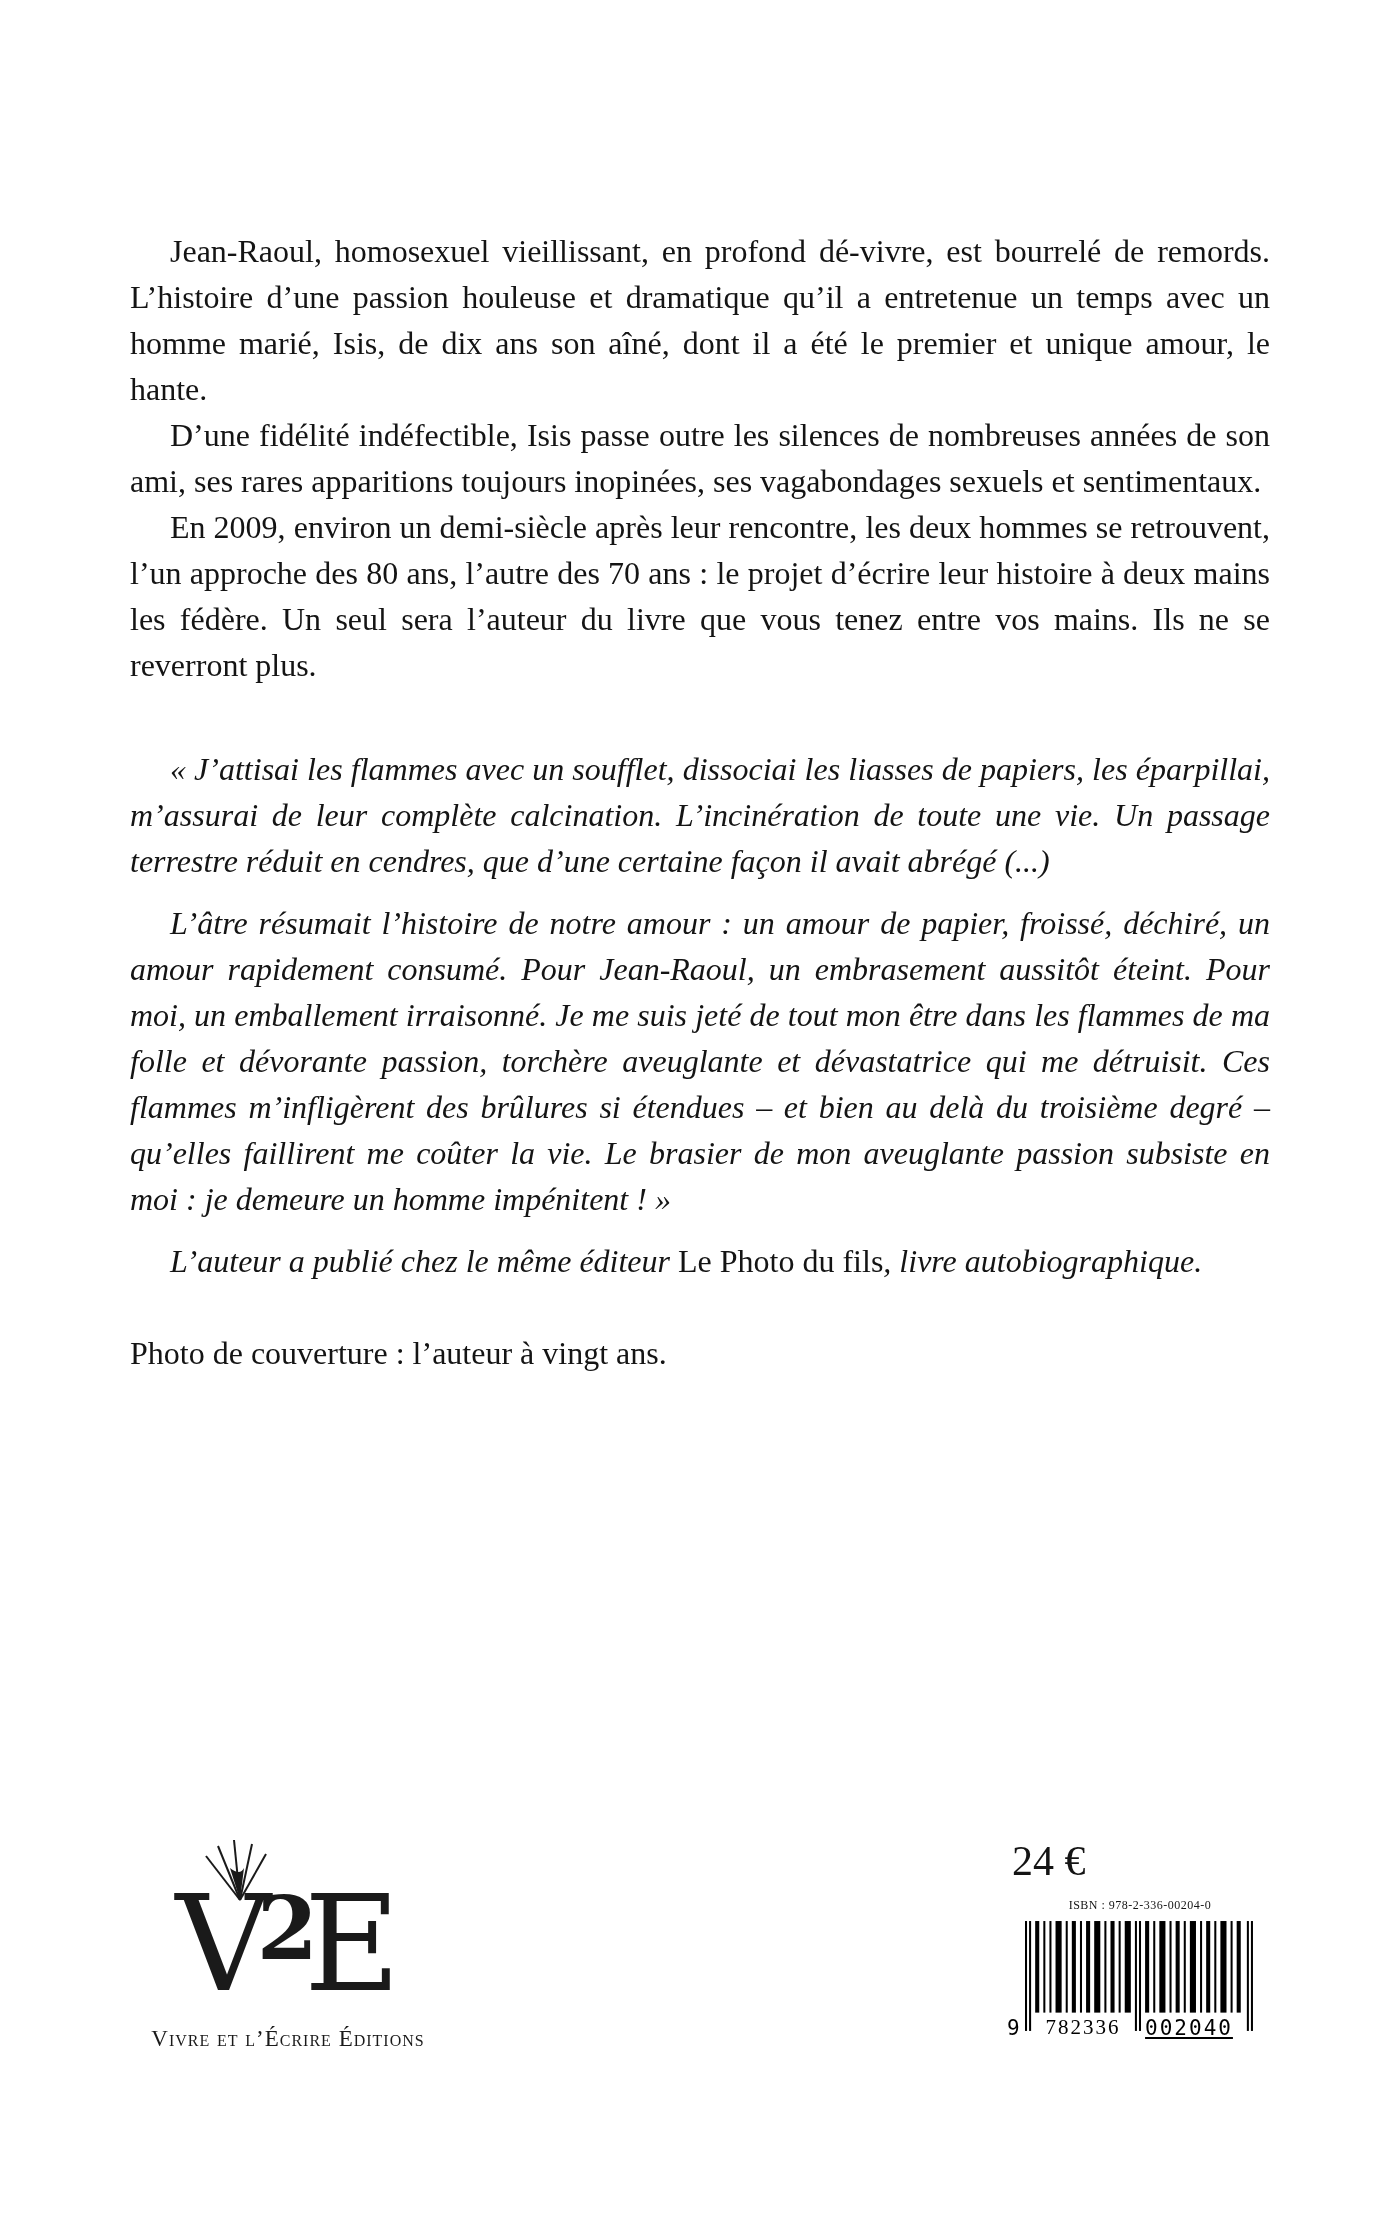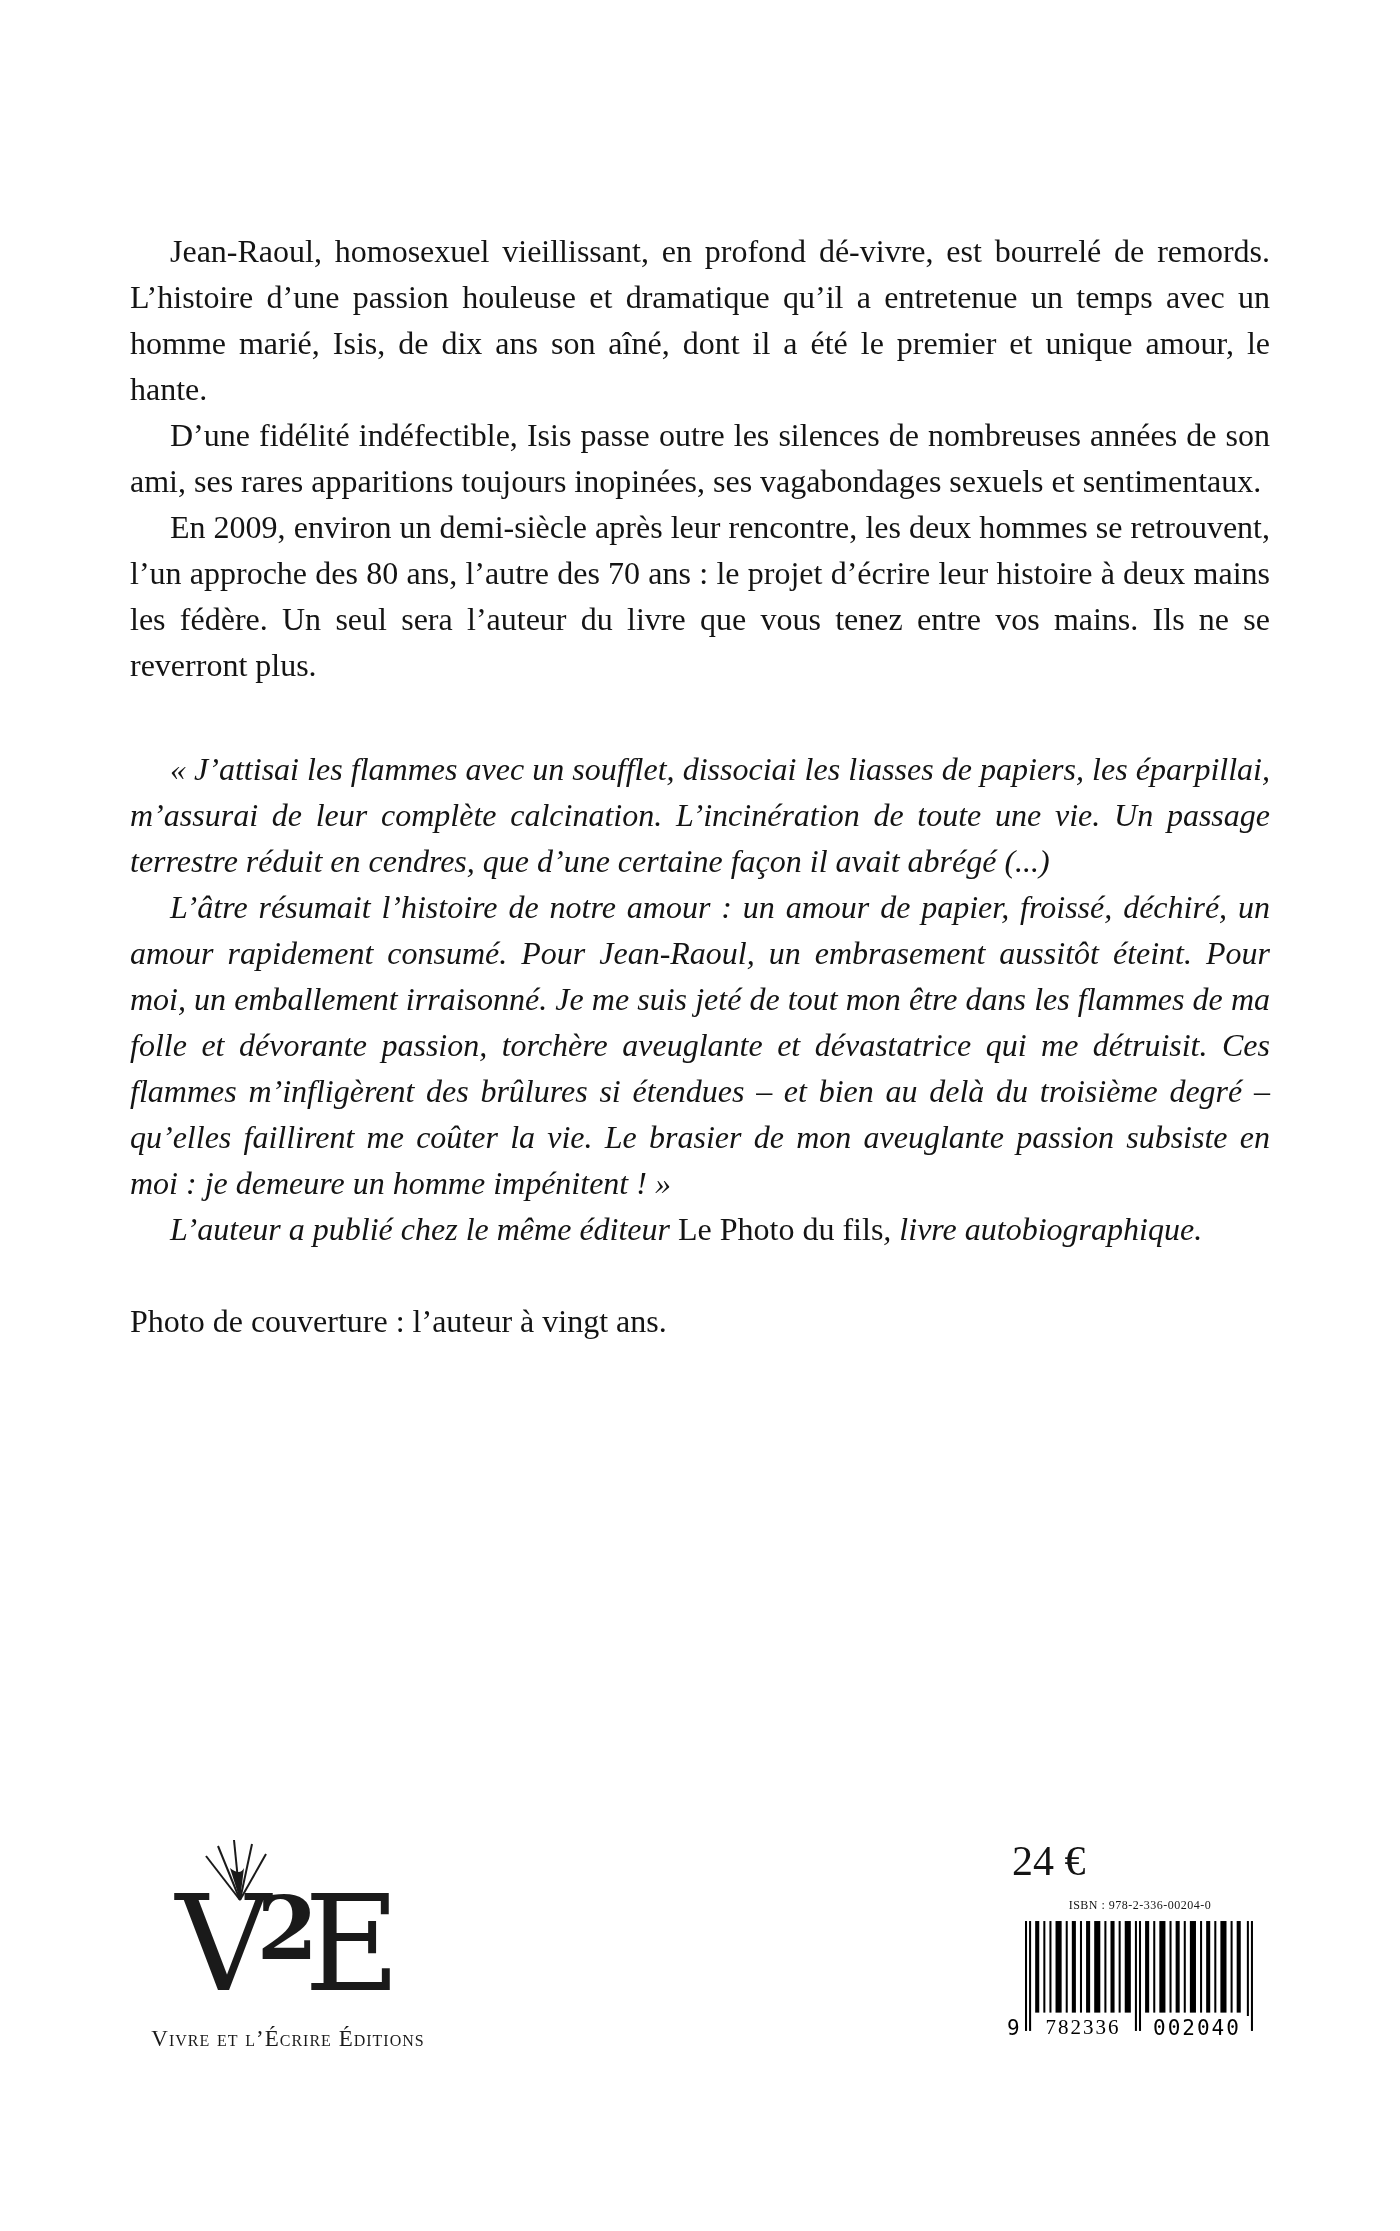--- a/index.html
+++ b/index.html
@@ -24,21 +24,21 @@
     width: 1140px;
   }
   .para {
     margin: 0;
     font-size: 32px;
     line-height: 46px;
     text-align: justify;
     text-indent: 40px;
     color: #141414;
   }
-  .italic { font-style: italic; }
+  .italic { font-style: italic; margin-top: 16px; }
   .roman-inline { font-style: normal; }
   .quote-first { margin-top: 58px; }
   .bio-first   { margin-top: 66px; }
   .credit {
     margin-top: 46px;
     text-indent: 0;
     text-align: left;
   }
 
   
@@ -119,21 +119,21 @@
   .bc-digit {
     position: absolute;
     bottom: -3px;
     font-family: "DejaVu Sans Mono", monospace;
     font-size: 21px;
     color: #000;
     background: #ffffff;
   }
   .bc-d-left { left: -18px; background: transparent; }
   .bc-d-g1 { left: 10px;  width: 96px;  text-align: center; letter-spacing: 2px; font-family: Liberation Serif, serif; }
-  .bc-d-g2 { left: 128px; width: 96px;  text-align: left; letter-spacing: 2px; }
+  .bc-d-g2 { left: 116px; width: 96px;  text-align: center; letter-spacing: 2px; text-decoration: underline; }
 </style>
 </head>
 <body>
 
 <div class="page">
 
   <div class="text-col">
 
     <p class="para">Jean-Raoul, homosexuel vieillissant, en profond dé-vivre, est bourrelé de remords. L’histoire d’une passion houleuse et dramatique qu’il a entretenue un temps avec un homme marié, Isis, de dix ans son aîné, dont il a été le premier et unique amour, le hante.</p>
     <p class="para">D’une fidélité indéfectible, Isis passe outre les silences de nombreuses années de son ami, ses rares apparitions toujours inopinées, ses vagabondages sexuels et sentimentaux.</p>

